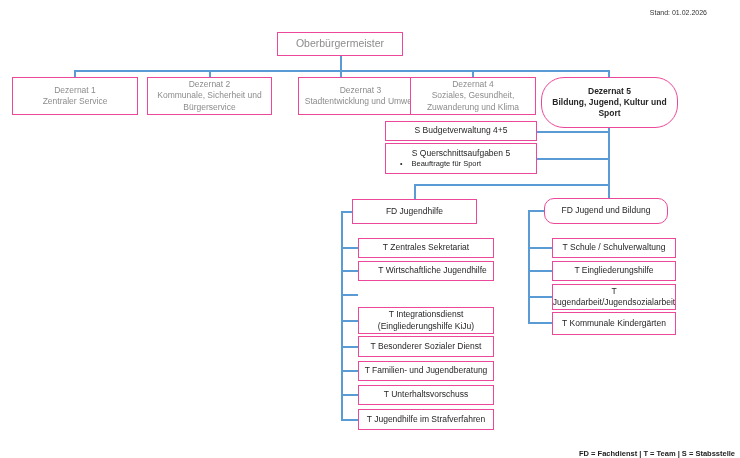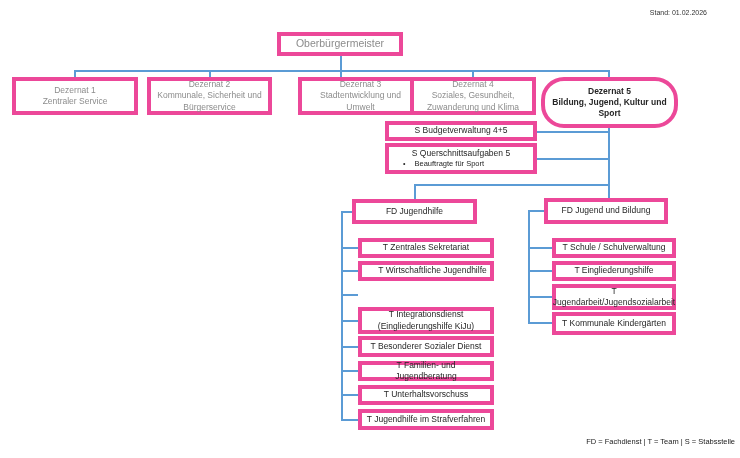--- a/index.html
+++ b/index.html
@@ -7,25 +7,25 @@
     position:relative;width:740px;height:458px;background:#ffffff;
     font-family:"Liberation Sans", sans-serif;overflow:hidden;
   }
   .title{
     position:absolute;left:8px;top:5px;font-size:11.5px;font-weight:bold;color:#111111;
   }
   .stand{
     position:absolute;right:33px;top:9px;font-size:7px;color:#333333;
   }
   .legend{
-    position:absolute;right:5px;top:437px;font-size:7.5px;font-weight:normal;color:#222222;
+    position:absolute;right:5px;top:449px;font-size:7.5px;font-weight:bold;color:#222222;
   }
   .box{
     position:absolute;box-sizing:border-box;background:#ffffff;
-    border:4px solid #ec4899;
+    border:1px solid #ec4899;
     display:flex;flex-direction:column;align-items:center;justify-content:center;
     text-align:center;font-size:8.5px;line-height:1.3;padding:1px 3px;
   }
   .gray{color:#8c8c8c;}
   .dark{color:#262626;}
   .bold{font-weight:bold;border-radius:23px;}
   .ob{font-size:10.5px;}
   .hline,.vline{position:absolute;background:#5b9bd5;}
   .hline{height:1.5px;}
   .vline{width:1.5px;}
@@ -107,21 +107,21 @@
     <div>S Querschnittsaufgaben 5</div>
     <div class="s2-bullet-row">
       <span class="bullet">•</span>
       <span>Beauftragte für Sport</span>
     </div>
   </div>
 
   <div class="box dark" style="left:352px;top:199px;width:125px;height:25px;">
     <div>FD Jugendhilfe</div>
   </div>
-  <div class="box dark" style="left:544px;top:198px;width:124px;height:26px;">
+  <div class="box dark" style="left:544px;top:198px;width:124px;height:26px;border-radius:10px;">
     <div>FD Jugend und Bildung</div>
   </div>
 
   <div class="box dark" style="left:358px;top:238px;width:136px;height:20px;">
     <div>T Zentrales Sekretariat</div>
   </div>
   <div class="box dark" style="left:358px;top:261px;width:136px;height:20px;padding-left:16px;">
     <div>T Wirtschaftliche Jugendhilfe</div>
   </div>
   <div class="box dark" style="left:358px;top:307px;width:136px;height:27px;">

